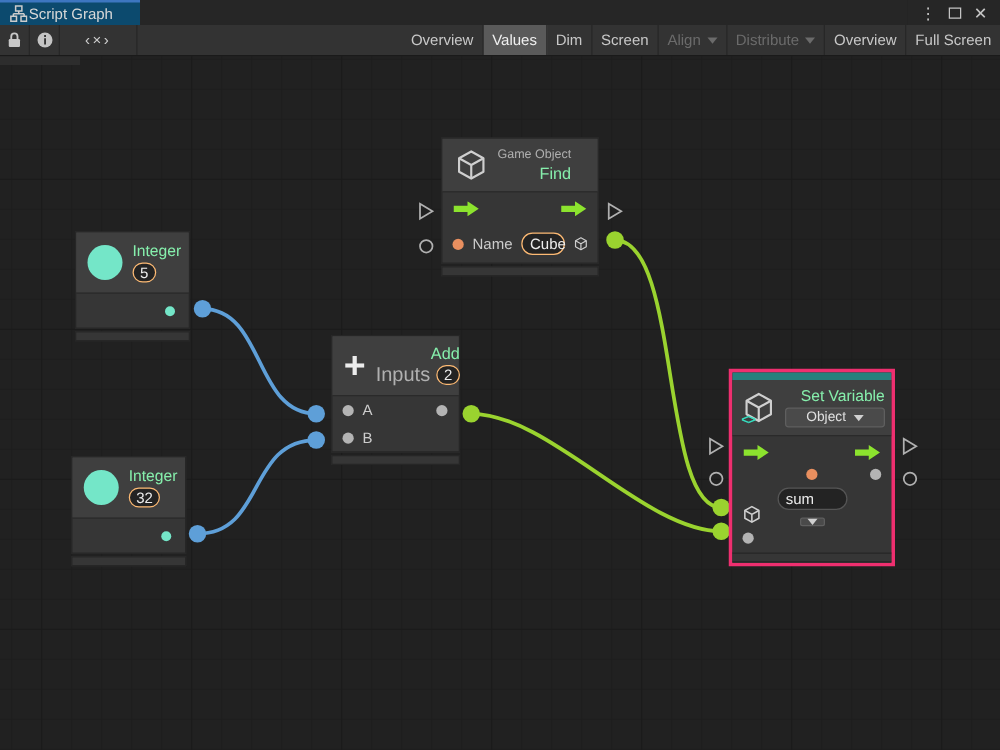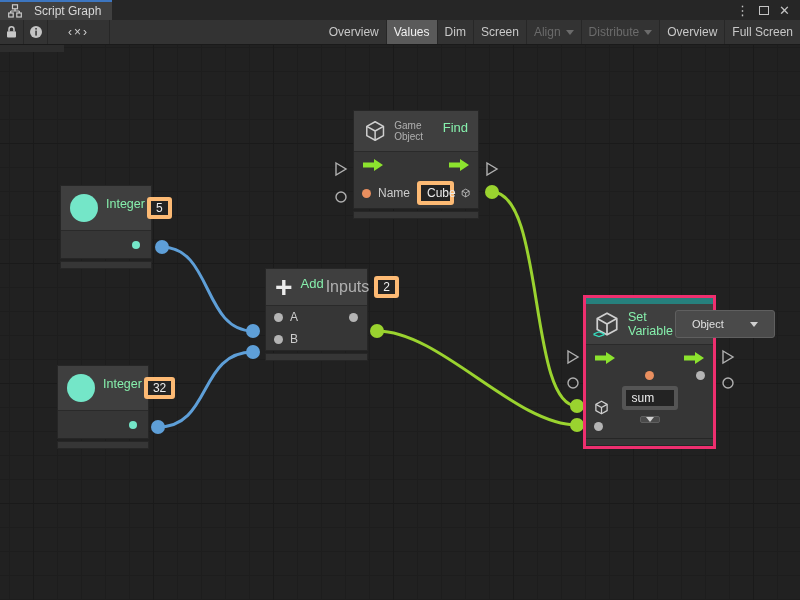--- a/index.html
+++ b/index.html
@@ -3,22 +3,22 @@
 <meta charset="utf-8">
 <style>
   * { margin:0; padding:0; box-sizing:border-box; }
   html,body { width:800px; height:600px; background:#191919; overflow:hidden;
     font-family:"Liberation Sans", sans-serif; }
   #window { position:relative; width:800px; height:600px; background:#222; }
 
   
   .tabbar { position:absolute; left:0; top:0; width:800px; height:20px; background:#1f1f1f;
     display:flex; align-items:stretch; }
-  .tab { width:112px; background:#404040; border-top:2px solid #3d76c0; display:flex;
-    align-items:center; gap:12px; padding:0 8px; color:#d8d8d8; font-size:12px; }
+  .tab { width:112px; background:#0c4a6e; border-top:2px solid #3d76c0; display:flex;
+    align-items:center; gap:1px; padding:0 8px; color:#d8d8d8; font-size:12px; }
   .tabbar-rest { flex:1; background:#262626; }
   .win-controls { display:flex; align-items:center; gap:10px; padding:0 10px; background:#262626; color:#c4c4c4; }
   .win-controls .glyph { font-size:13px; line-height:1; cursor:default; }
   .maxbox { width:10px; height:9px; border:1.5px solid #c4c4c4; display:inline-block; }
 
   
   .toolbar { position:absolute; left:0; top:20px; width:800px; height:25px; background:#333;
     border-bottom:1px solid #1a1a1a; display:flex; align-items:stretch; color:#c8c8c8; font-size:12px; }
   .tbtn { display:flex; align-items:center; justify-content:center; padding:0 7px;
     border-right:1px solid #272727; white-space:nowrap; }
@@ -47,38 +47,38 @@
     background-size:120px 120px,120px 120px,24px 24px,24px 24px;
     background-position:0 98px,33px 0,0 2px,9px 0; }
   .corner-strip { position:absolute; left:0; top:0; width:64px; height:7px; background:#2d2d2d; }
 
   .wire-svg { position:absolute; left:0; top:0; }
 
   
   .node { position:absolute; font-size:12px; color:#ccc; }
   .node-main { background:#363636; border:1px solid #262626; }
   .node-header { background:#3f3f3f; display:flex; align-items:center; gap:8px; padding:7px 10px; }
-  .node-header .col { display:flex; flex-direction:row; gap:2px; }
+  .node-header .col { display:flex; flex-direction:column; gap:2px;align-items:flex-end; }
   .cat { font-size:10px; color:#b0b0b0; }
   .title { font-size:13px; color:#86efac; }
   .node-body { border-top:1px solid #2a2a2a; }
   .node-row { display:flex; align-items:center; gap:7px; padding:0 8px; position:relative; }
   .node-footer { margin-top:2px; height:8px; background:#363636; border:1px solid #262626; }
 
   .dot { width:9px; height:9px; border-radius:50%; flex:0 0 auto; }
   .dot.orange { background:#e98f5f; }
   .dot.gray { background:#b4b4b4; }
   .dot.mint { width:8px; height:8px; background:#74e6c8; }
   .bigdot { width:28px; height:28px; border-radius:50%; background:#74e6c8; flex:0 0 auto; }
 
-  .valuebox { background:#232323; border:4px solid #fdba74; border-radius:3px; padding:1px 6px;
+  .valuebox { background:#232323; border:1px solid #fdba74; border-radius:9px; padding:1px 6px;
     color:#ececec; font-size:12px; min-width:16px; text-align:center; }
   .valuebox.small { padding:0 5px; align-self:flex-start; }
   .dd { background:#4a4a4a; border:1px solid #5f5f5f; border-radius:3px; padding:1px 16px;
-    color:#e0e0e0; font-size:11px; display:inline-flex; align-items:center;gap:20px; }
+    color:#e0e0e0; font-size:11px; display:inline-flex; align-items:center; }
   .dd .caret { border-top-color:#d0d0d0; margin-left:6px; }
   .ddbtn { background:#4a4a4a; border:1px solid #5f5f5f; border-radius:2px; width:20px; height:17px;
     display:flex; align-items:center; justify-content:center; }
   .ddbtn .caret { margin-left:0; border-top-color:#d0d0d0; }
 
   
   .selected { border:3px solid #ee2f6f; }
   .tealbar { height:6px; background:#26807d; }
   .sv-icon-wrap { position:relative; width:26px; height:26px; flex:0 0 auto; }
   .sv-code { position:absolute; left:-1px; bottom:-3px; color:#35dfc0; font-weight:bold;

